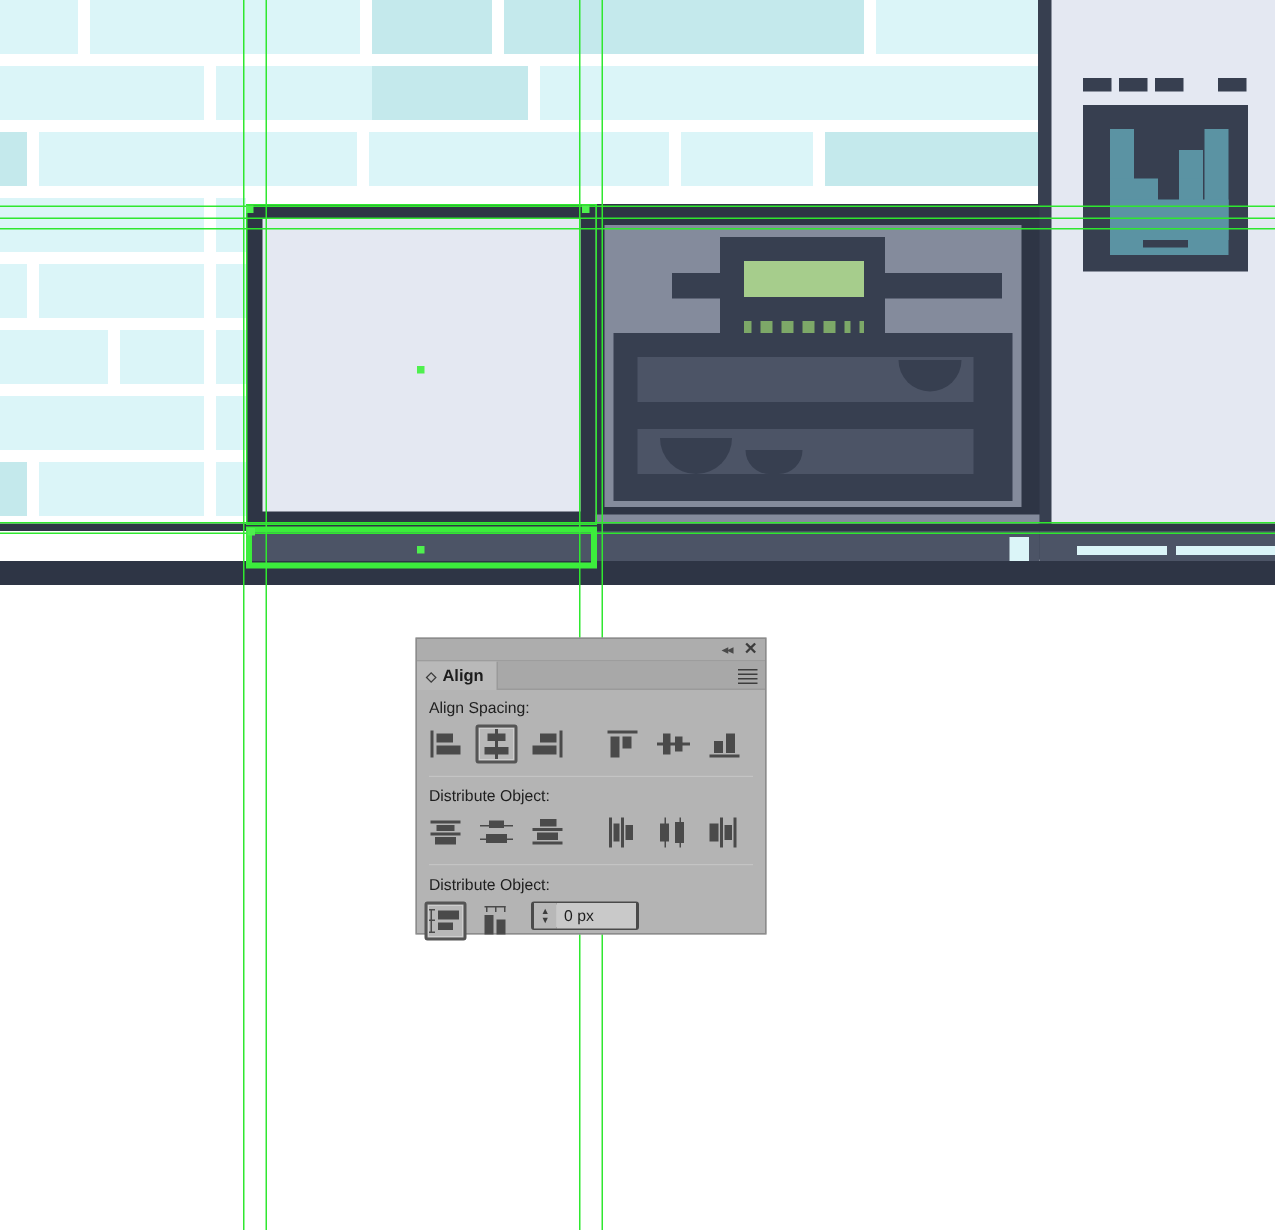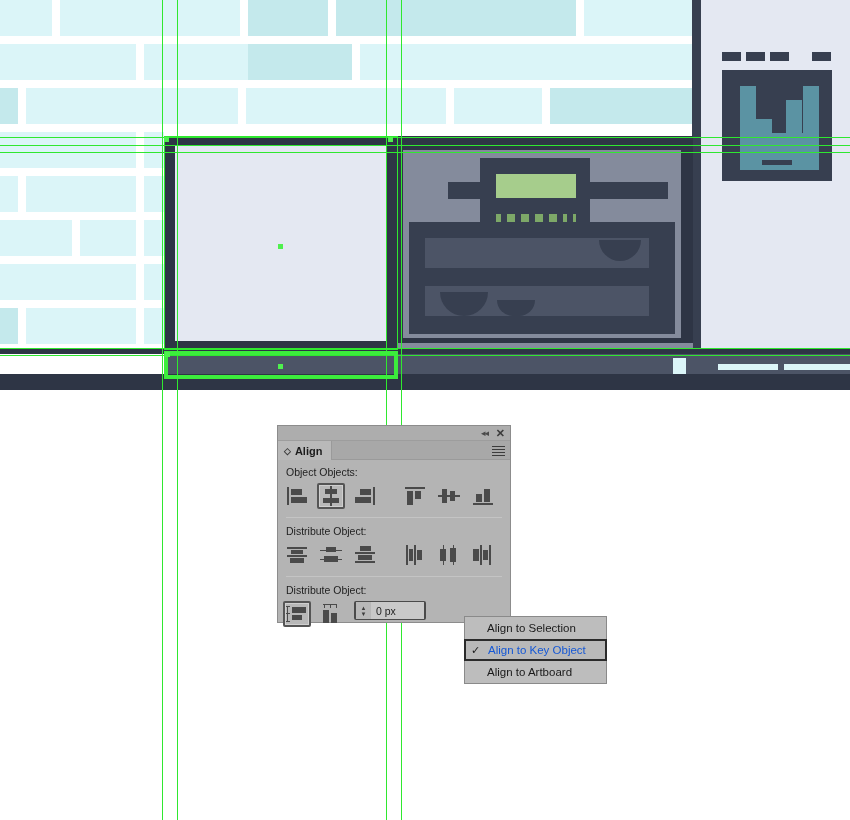--- a/index.html
+++ b/index.html
@@ -281,21 +281,21 @@
       <div class="hamburger">
         <i></i>
           <i></i>
           <i></i>
           <i></i>
       </div>
     </div>
 
     <div class="panel-body">
 
-      <div class="sect-label">Object Objects:</div>
+      <div class="sect-label">Align Spacing:</div>
       <div class="btn-row">
 
         <div class="ibtn">
           <span class="ic">
             <b style="left:1px;top:1px;width:2px;height:18px"></b>
             <b style="left:5px;top:3px;width:11px;height:6px"></b>
             <b style="left:5px;top:11px;width:16px;height:6px"></b>
           </span>
         </div>
 
@@ -436,26 +436,14 @@
               </div>
               <div class="stepper-val" placeholder="0 px">0 px</div>
             </div>
           </div>
         </div>
 
       </div>
     </div>
   </div>
 
-  <div id="dropdown">
-    <div class="mi">
-      <span>Align to Selection</span>
-    </div>
-    <div class="mi hl">
-      <span class="check">✓</span>
-      <span>Align to Key Object</span>
-    </div>
-    <div class="mi">
-      <span>Align to Artboard</span>
-    </div>
-  </div>
 
 </div>
 
 </body></html>

